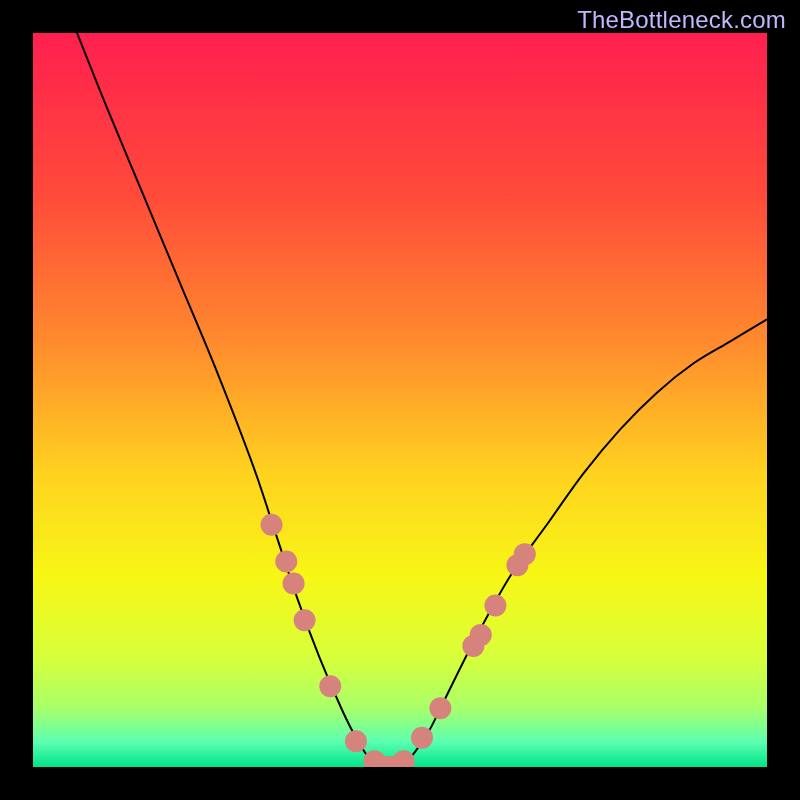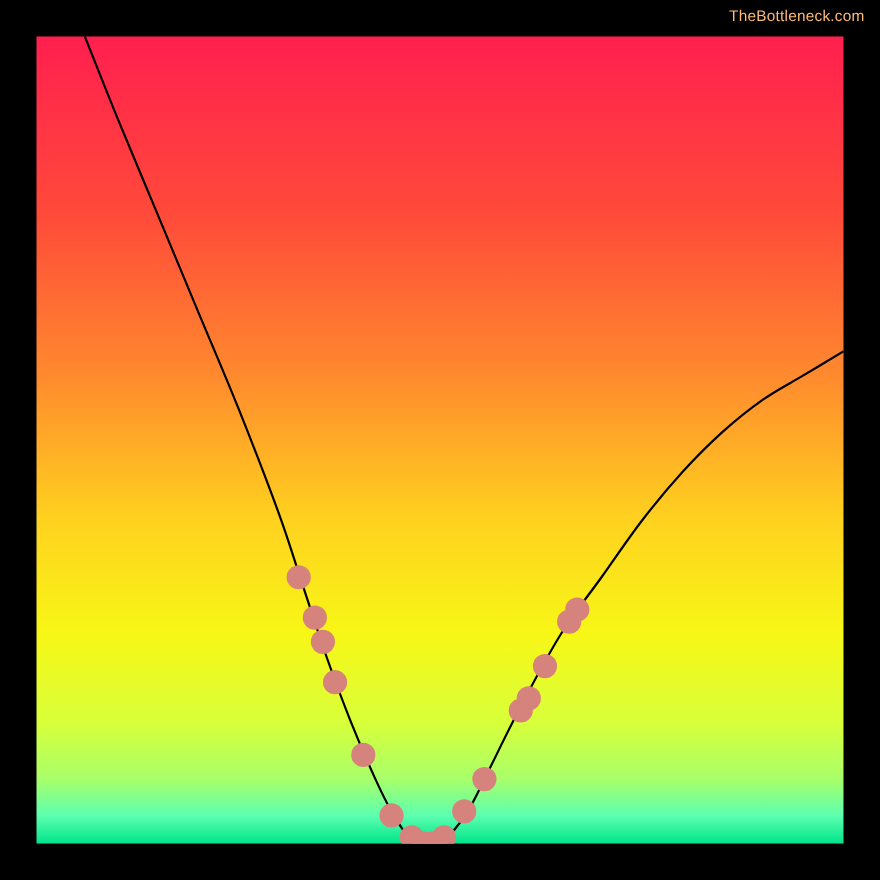--- a/index.html
+++ b/index.html
@@ -13,22 +13,22 @@
   .frame {
     width: 800px;
     height: 800px;
     background: #000;
     position: relative;
   }
   .watermark {
     position: absolute;
     top: 6px;
     right: 14px;
-    color: #fdba74;
-    font-size: 14px;
+    color: #c4b5fd;
+    font-size: 24px;
     font-weight: 500;
     letter-spacing: 0.2px;
     z-index: 10;
   }
   .plot {
     position: absolute;
     left: 33px;
     top: 33px;
     width: 734px;
     height: 734px;

